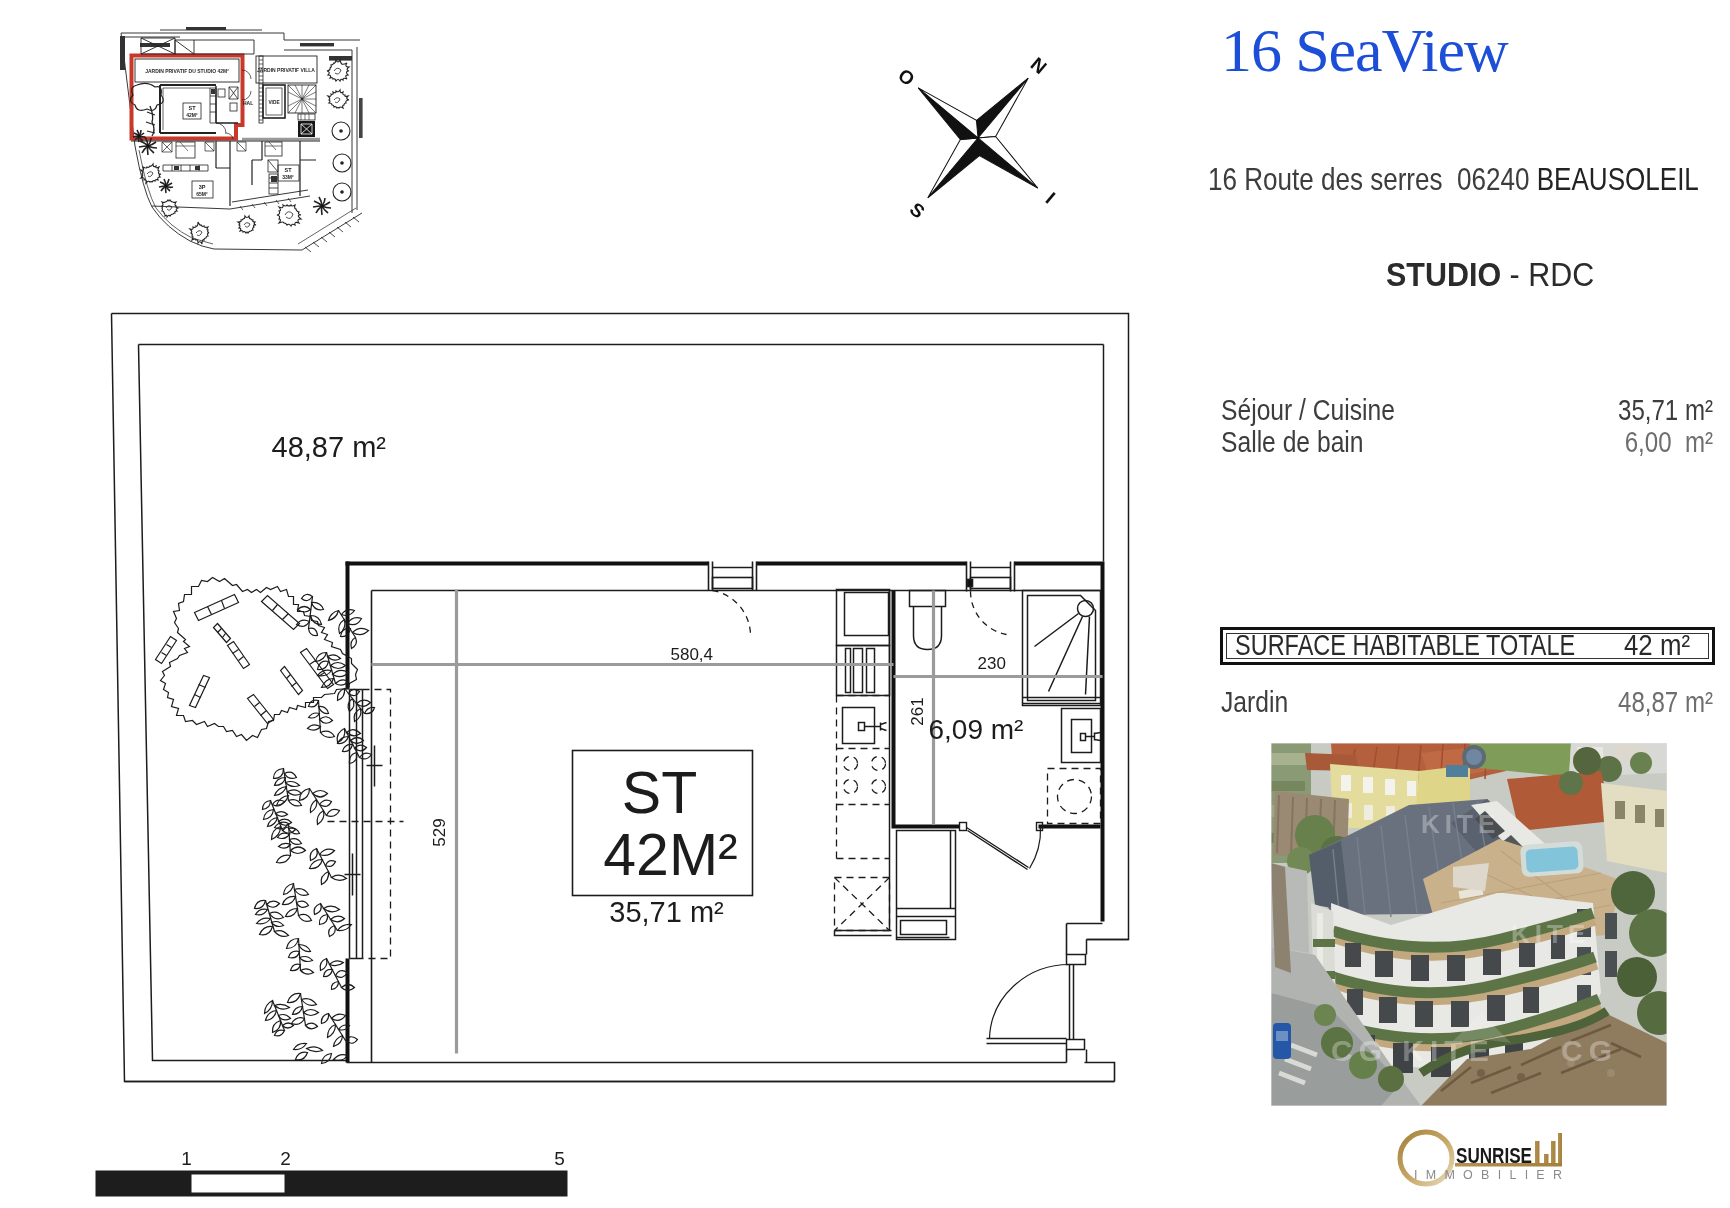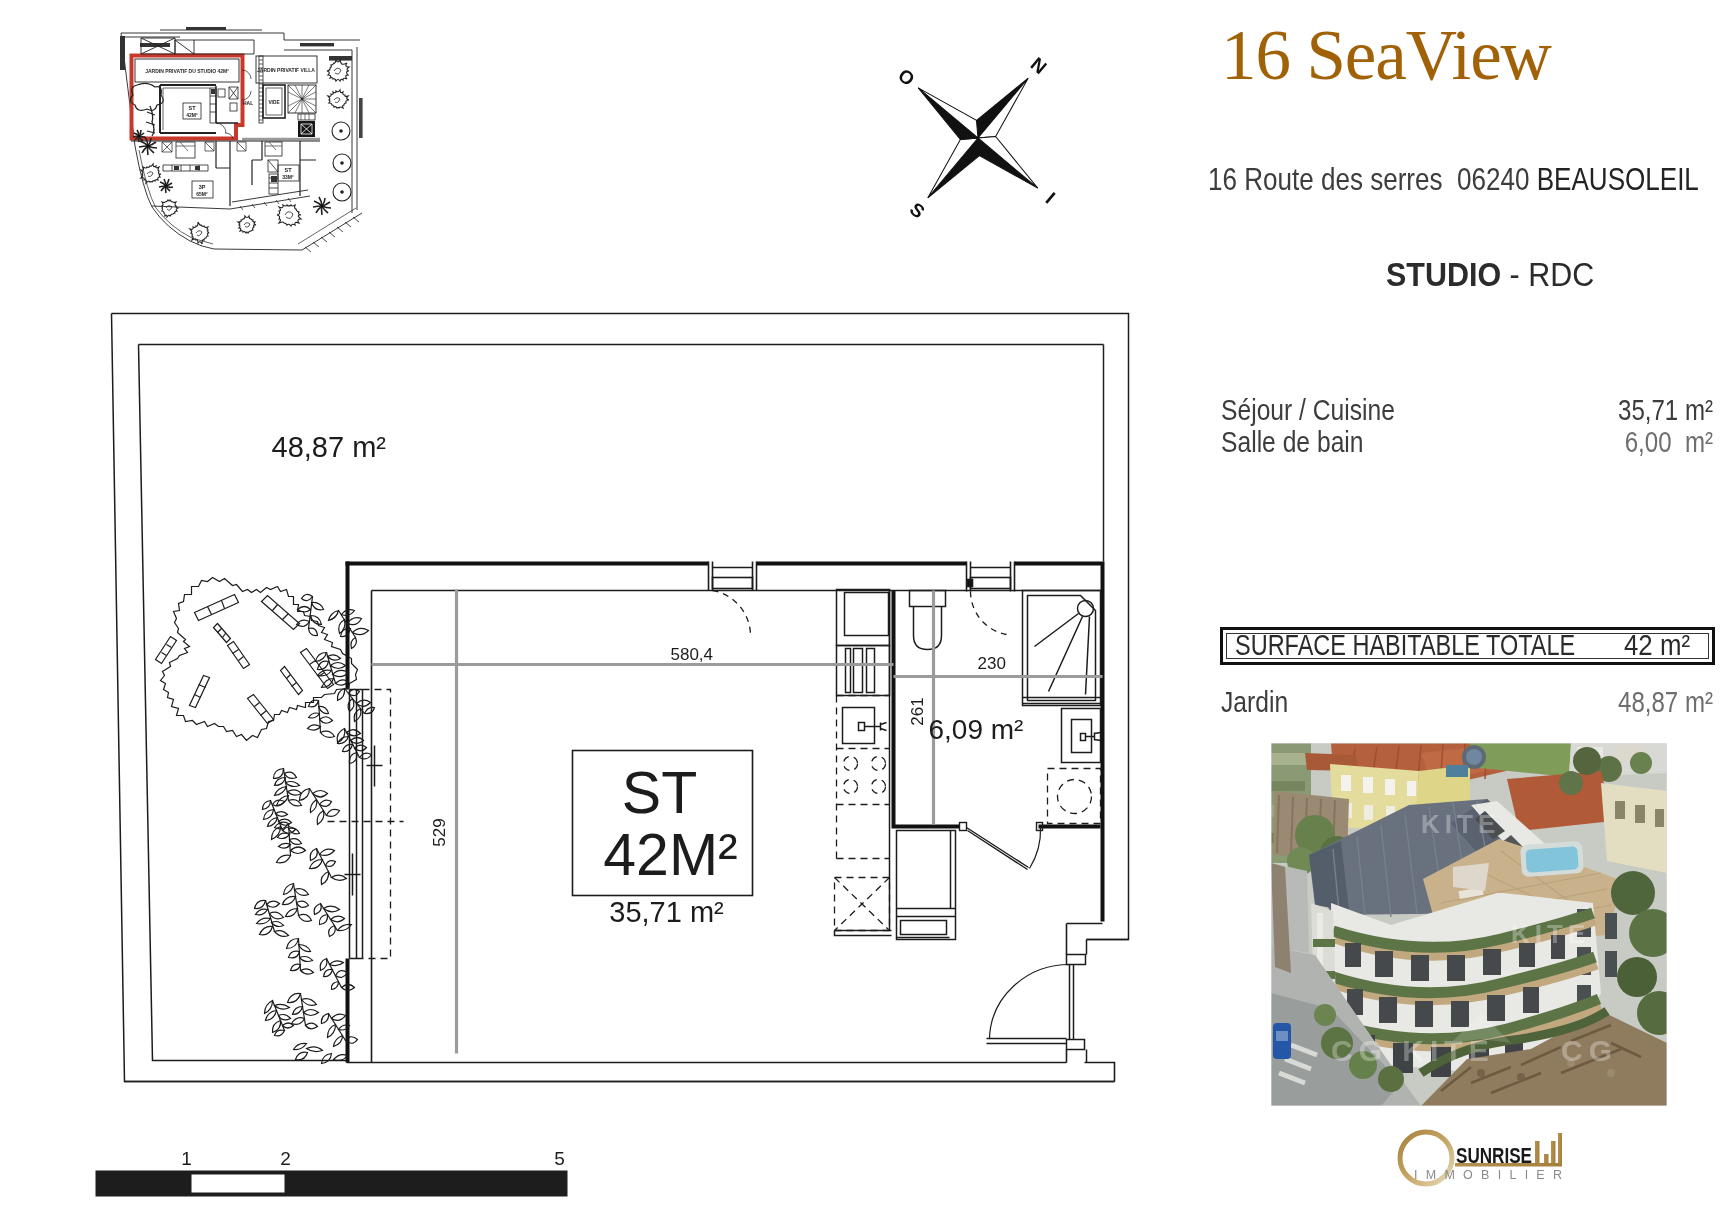--- a/index.html
+++ b/index.html
@@ -1,20 +1,20 @@
 <!DOCTYPE html>
 <html><head>
 <meta charset="utf-8">
 <style>
   html,body{margin:0;padding:0;}
   body{width:1730px;height:1208px;background:#ffffff;position:relative;overflow:hidden;
        font-family:"Liberation Sans", sans-serif;}
   .abs{position:absolute;}
   #title{left:1221px;top:15px;font-family:"Liberation Serif",serif;
-         font-size:71px;color:#a16207;letter-spacing:-1.1px;white-space:nowrap;}
+         font-size:62px;color:#1d4ed8;letter-spacing:-1.1px;white-space:nowrap;}
   #addr{left:1208px;top:161px;font-size:32px;color:#3d3d3d;white-space:nowrap;
         transform:scaleX(0.814);transform-origin:left top;}
   #studio{left:1386px;top:256px;font-size:33px;color:#2b2b2b;white-space:nowrap;
           transform:scaleX(0.923);transform-origin:left top;}
   .row{font-size:29px;color:#3d3d3d;white-space:nowrap;transform:scaleX(0.85);transform-origin:left top;}
   #sej{left:1221px;top:394px;}
   #sdb{left:1221px;top:426px;}
   #v1{top:394px;}
   #v2{top:426px;color:#6e6e6e;}
   .val{left:1200px;width:513px;text-align:right;transform:scaleX(0.83);transform-origin:right top;}

